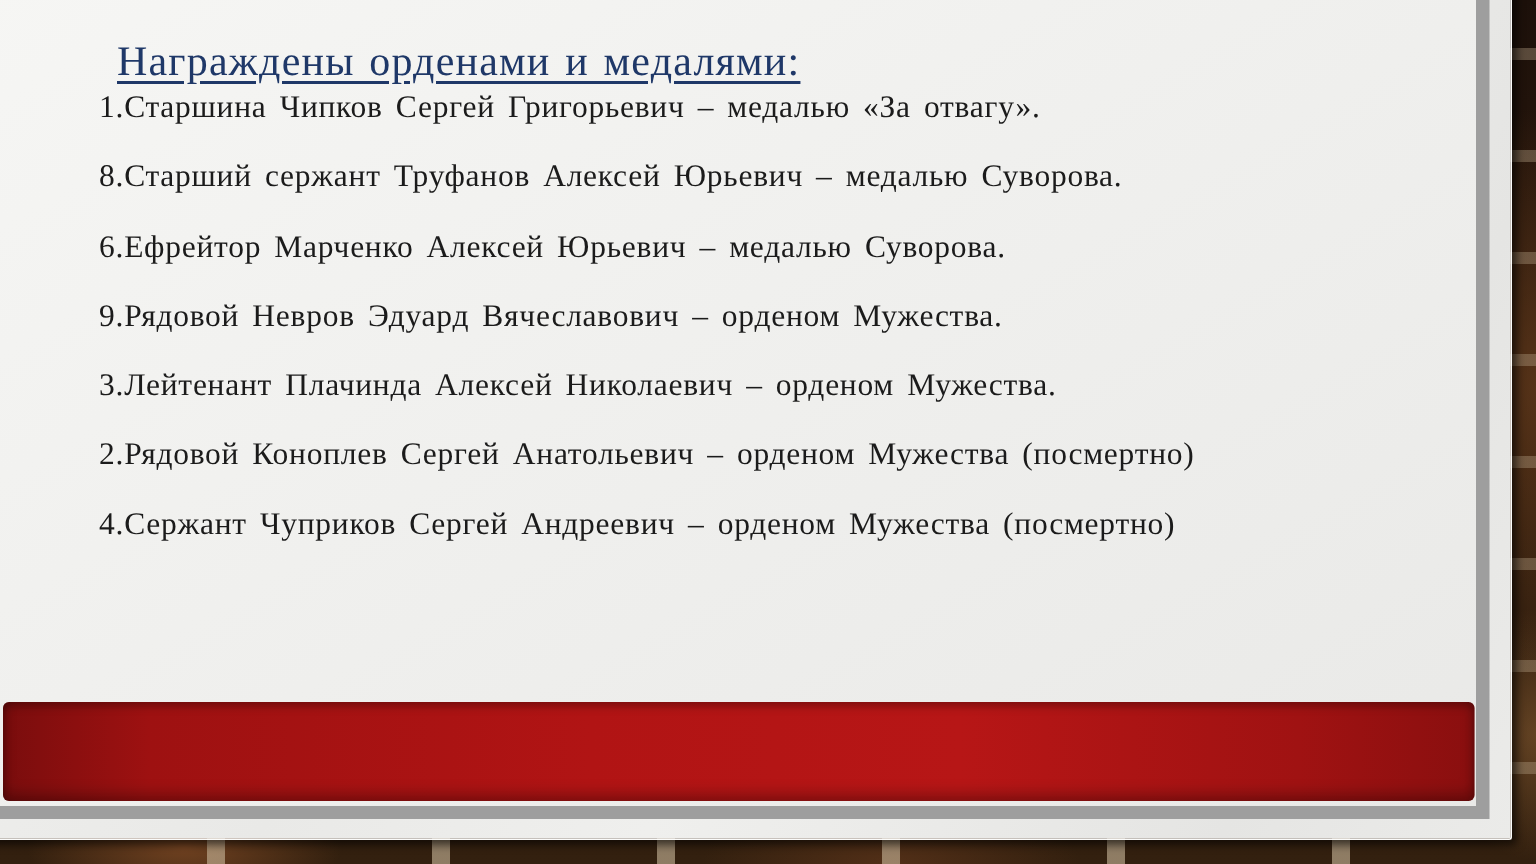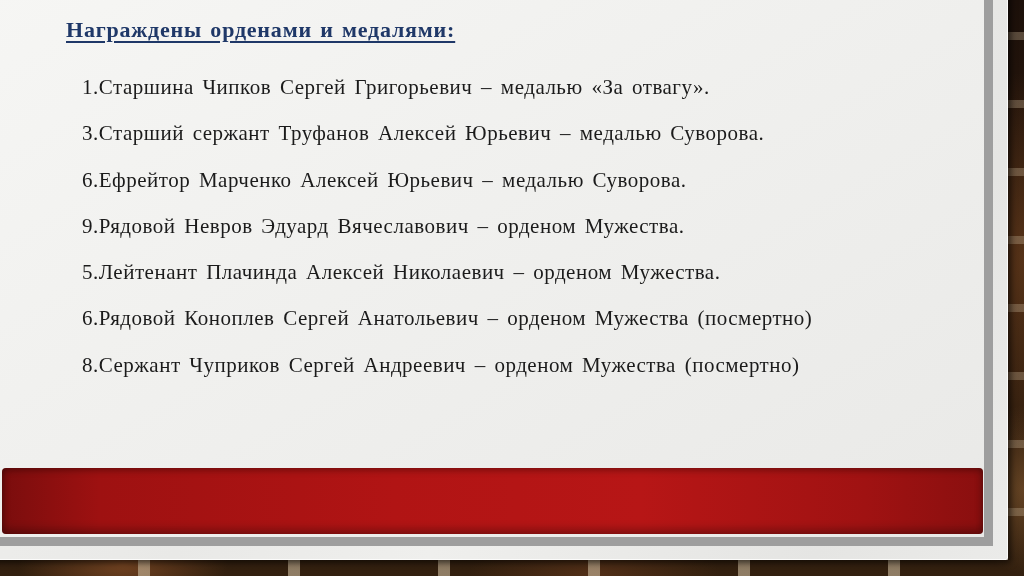--- a/index.html
+++ b/index.html
@@ -50,36 +50,36 @@
     width: 981px; height: 66px;
     border-radius: 4px;
     background: linear-gradient(to right,
       #7a0d0d 0%, #9e1111 10%, #b11414 40%, #b71616 65%, #a01212 88%, #8a0f0f 100%);
     box-shadow: inset 0 3px 6px rgba(0,0,0,0.28), inset 0 -5px 9px rgba(0,0,0,0.28);
   }
   
   .title {
     position: absolute;
     left: 66px; top: 16px;
-    margin: 0;
-    font-size: 22px;
-    font-weight: bold;
+    margin: 12px;
+    font-size: 28px;
+    font-weight: normal;
     line-height: 28px;
     letter-spacing: 0.8px;
     word-spacing: 2px;
     color: #1f3868;
     text-decoration: underline;
     text-decoration-thickness: 2px;
     text-underline-offset: 4px;
     white-space: nowrap;
   }
   .awards {
     position: absolute;
     left: 66px; top: 48px;
-    margin: 16px; padding: 0;
+    margin: 0; padding: 0;
     list-style: none;
     color: #1b1b1b;
     font-size: 21px;
     letter-spacing: 0.5px;
     word-spacing: 3px;
     white-space: nowrap;
   }
   .awards li {
     height: 46.3px;
     line-height: 46.3px;
@@ -91,21 +91,21 @@
 <div class="stage">
   <div class="brick"></div>
   <div class="paper"></div>
   <div class="card"></div>
   <div class="redbar"></div>
 
   <div>
     <h1 class="title">Награждены орденами и медалями:</h1>
     <ol class="awards">
       <li>1.Старшина Чипков Сергей Григорьевич – медалью «За отвагу».</li>
-      <li>3.Старший сержант Труфанов Алексей Юрьевич – медалью Суворова.</li>
+      <li>8.Старший сержант Труфанов Алексей Юрьевич – медалью Суворова.</li>
       <li>6.Ефрейтор Марченко Алексей Юрьевич – медалью Суворова.</li>
       <li>9.Рядовой Невров Эдуард Вячеславович – орденом Мужества.</li>
-      <li>5.Лейтенант Плачинда Алексей Николаевич – орденом Мужества.</li>
-      <li>6.Рядовой Коноплев Сергей Анатольевич – орденом Мужества (посмертно)</li>
-      <li>8.Сержант Чуприков Сергей Андреевич – орденом Мужества (посмертно)</li>
+      <li>3.Лейтенант Плачинда Алексей Николаевич – орденом Мужества.</li>
+      <li>2.Рядовой Коноплев Сергей Анатольевич – орденом Мужества (посмертно)</li>
+      <li>4.Сержант Чуприков Сергей Андреевич – орденом Мужества (посмертно)</li>
     </ol>
   </div>
 </div>
 
 </body></html>

